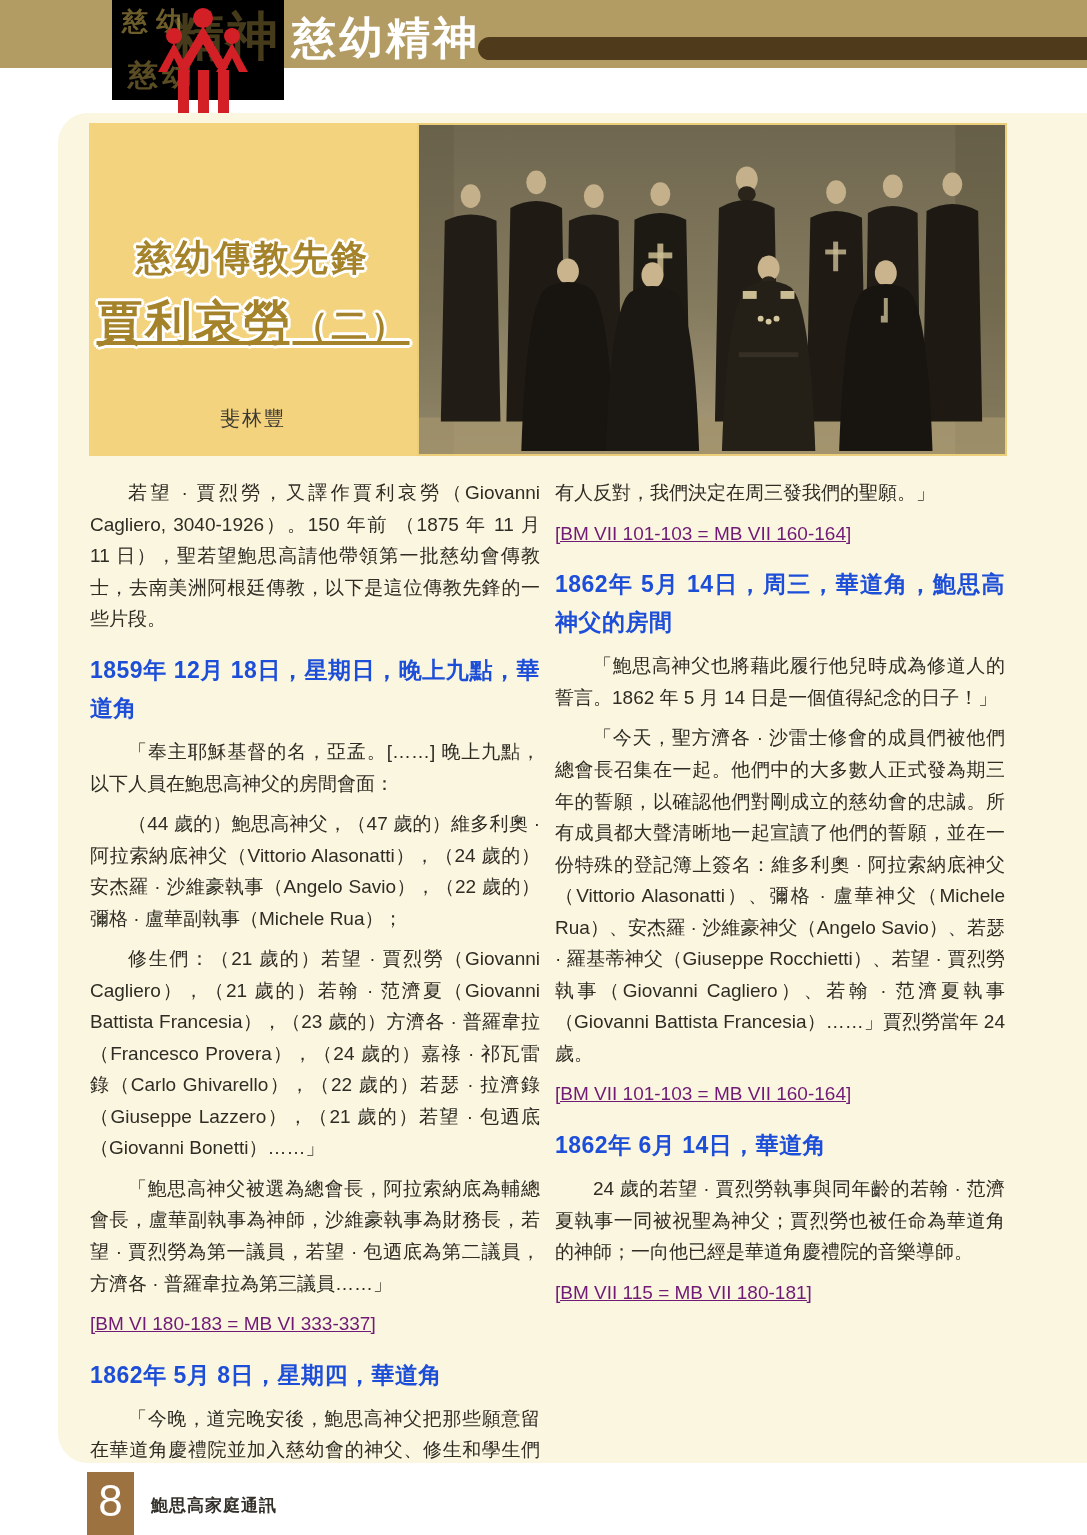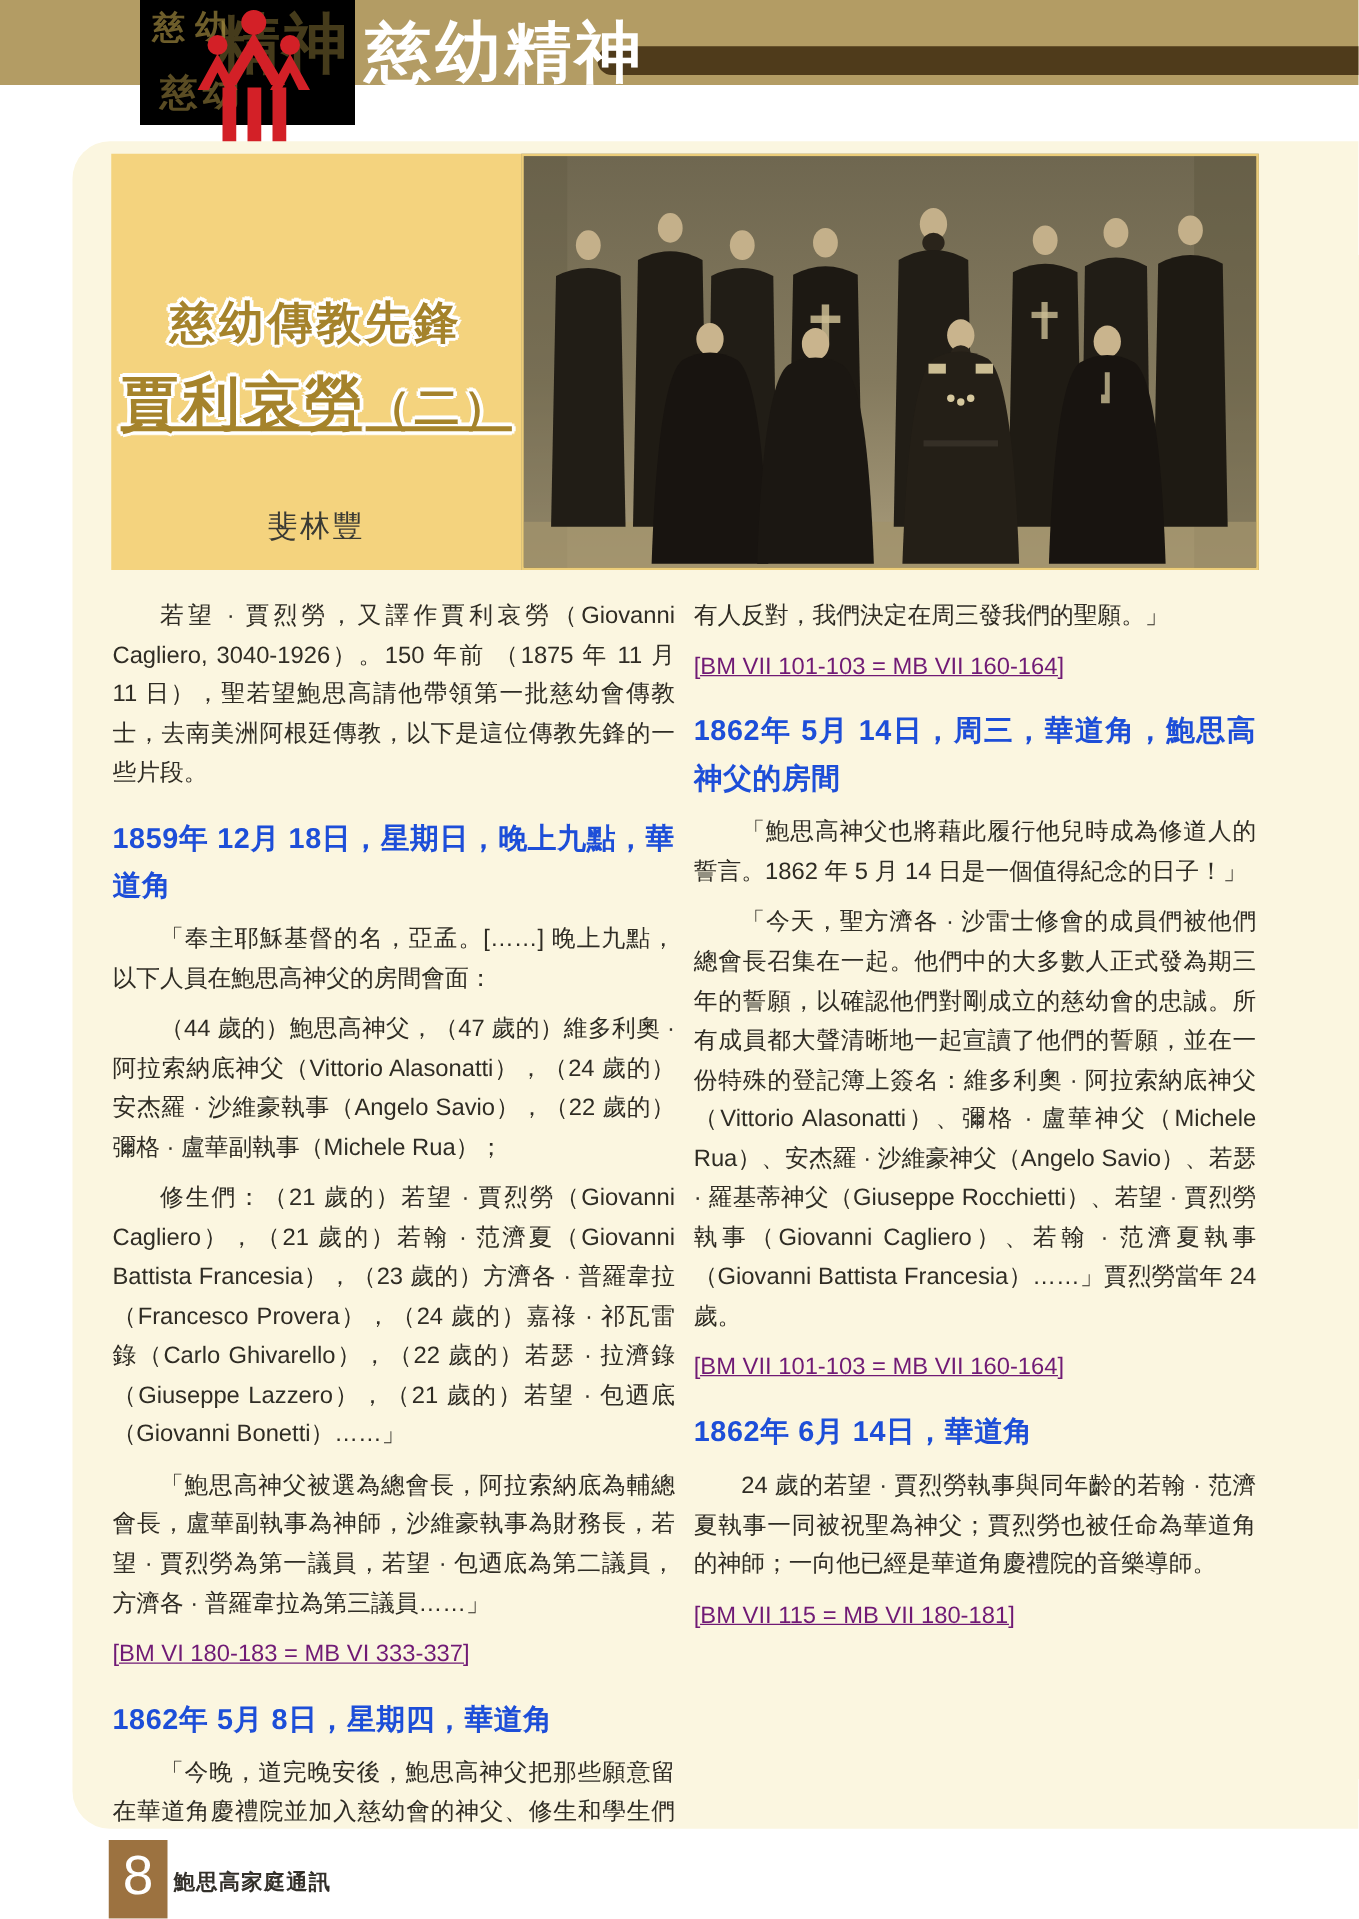--- a/index.html
+++ b/index.html
@@ -10,57 +10,57 @@
   
   .top-band{position:absolute;left:0;top:0;width:1087px;height:68px;background:#B39C64;}
   .header-pill{position:absolute;left:478px;top:37px;width:609px;height:23px;background:#4F3B1B;border-radius:12px 0 0 12px;}
   .logo-box{position:absolute;left:112px;top:0;width:172px;height:100px;background:#000000;overflow:hidden;}
   .wm{position:absolute;color:#C7A94E;font-weight:bold;line-height:1;}
   .wm1{left:10px;top:8px;font-size:26px;opacity:.55;letter-spacing:8px;}
   .wm2{right:4px;top:10px;font-size:52px;opacity:.35;letter-spacing:2px;}
   .wm3{left:16px;top:60px;font-size:30px;opacity:.45;letter-spacing:4px;}
   .salesian-logo{position:absolute;left:148px;top:6px;width:110px;height:112px;}
   .header-title{
-    position:absolute;left:292px;top:16px;font-size:53px;font-weight:bold;color:#ffffff;
+    position:absolute;left:292px;top:16px;font-size:44px;font-weight:bold;color:#ffffff;
     letter-spacing:3px;line-height:1;white-space:nowrap;
   }
   
   .panel{position:absolute;left:58px;top:113px;width:1029px;height:1350px;background:#FBF6E0;border-radius:30px 0 0 30px;}
   
   .title-box{position:absolute;left:89px;top:123px;width:328px;height:333px;background:#F4D37E;}
   .feature-title{
     position:absolute;left:89px;width:328px;text-align:center;font-weight:bold;color:#A5832B;
     line-height:1;letter-spacing:3px;white-space:nowrap;
     text-shadow:-3px 0 0 #fff,3px 0 0 #fff,0 -3px 0 #fff,0 3px 0 #fff,
                 -2px -2px 0 #fff,2px 2px 0 #fff,-2px 2px 0 #fff,2px -2px 0 #fff;
   }
   .feature-title-1{top:240px;font-size:36px;}
   .feature-title-2{top:299px;font-size:46px;text-decoration:underline;}
   .feature-title-2 .suffix{font-size:36px;}
-  .author{position:absolute;left:89px;top:405px;width:328px;text-align:center;font-size:24px;color:#3A3A33;letter-spacing:2px;}
+  .author{position:absolute;left:89px;top:405px;width:328px;text-align:center;font-size:20px;color:#3A3A33;letter-spacing:2px;}
   .photo-frame{
     position:absolute;left:417px;top:123px;width:586px;height:329px;
     border:2px solid #ECCD79;background:#847A5E;box-shadow:inset 0 0 40px rgba(30,25,10,.45);
   }
   .photo-frame svg{display:block;width:100%;height:100%;}
   
   .col{position:absolute;top:468px;width:450px;height:996px;overflow:hidden;color:#2F2C24;
        font-size:19px;line-height:1.66;text-align:justify;}
   .col-left{left:90px;}
   .col-right{left:555px;}
   .para{margin:9px 0;text-indent:2em;}
   .para-cont{margin:9px 0 9px;text-indent:0;}
   .bhead{margin:16px 0 6px;font-size:23px;font-weight:bold;color:#1d4ed8;letter-spacing:.5px;text-indent:0;}
   .ref{margin:9px 0;text-indent:0;color:#701a75;text-decoration:underline;}
   
   .page-num-badge{
     position:absolute;left:87px;top:1472px;width:47px;height:63px;background:#9C7240;
     color:#ffffff;font-size:44px;text-align:center;line-height:58px;
   }
-  .publication{position:absolute;left:139px;top:1494px;font-size:17px;font-weight:bold;color:#33302A;letter-spacing:1px;}
+  .publication{position:absolute;left:151px;top:1494px;font-size:17px;font-weight:bold;color:#33302A;letter-spacing:1px;}
 </style>
 </head>
 <body>
 
 <div class="page">
 
   <div class="top-band"></div>
   <div class="header-pill"></div>
   <div class="logo-box">
     <span class="wm wm1">慈幼</span>

